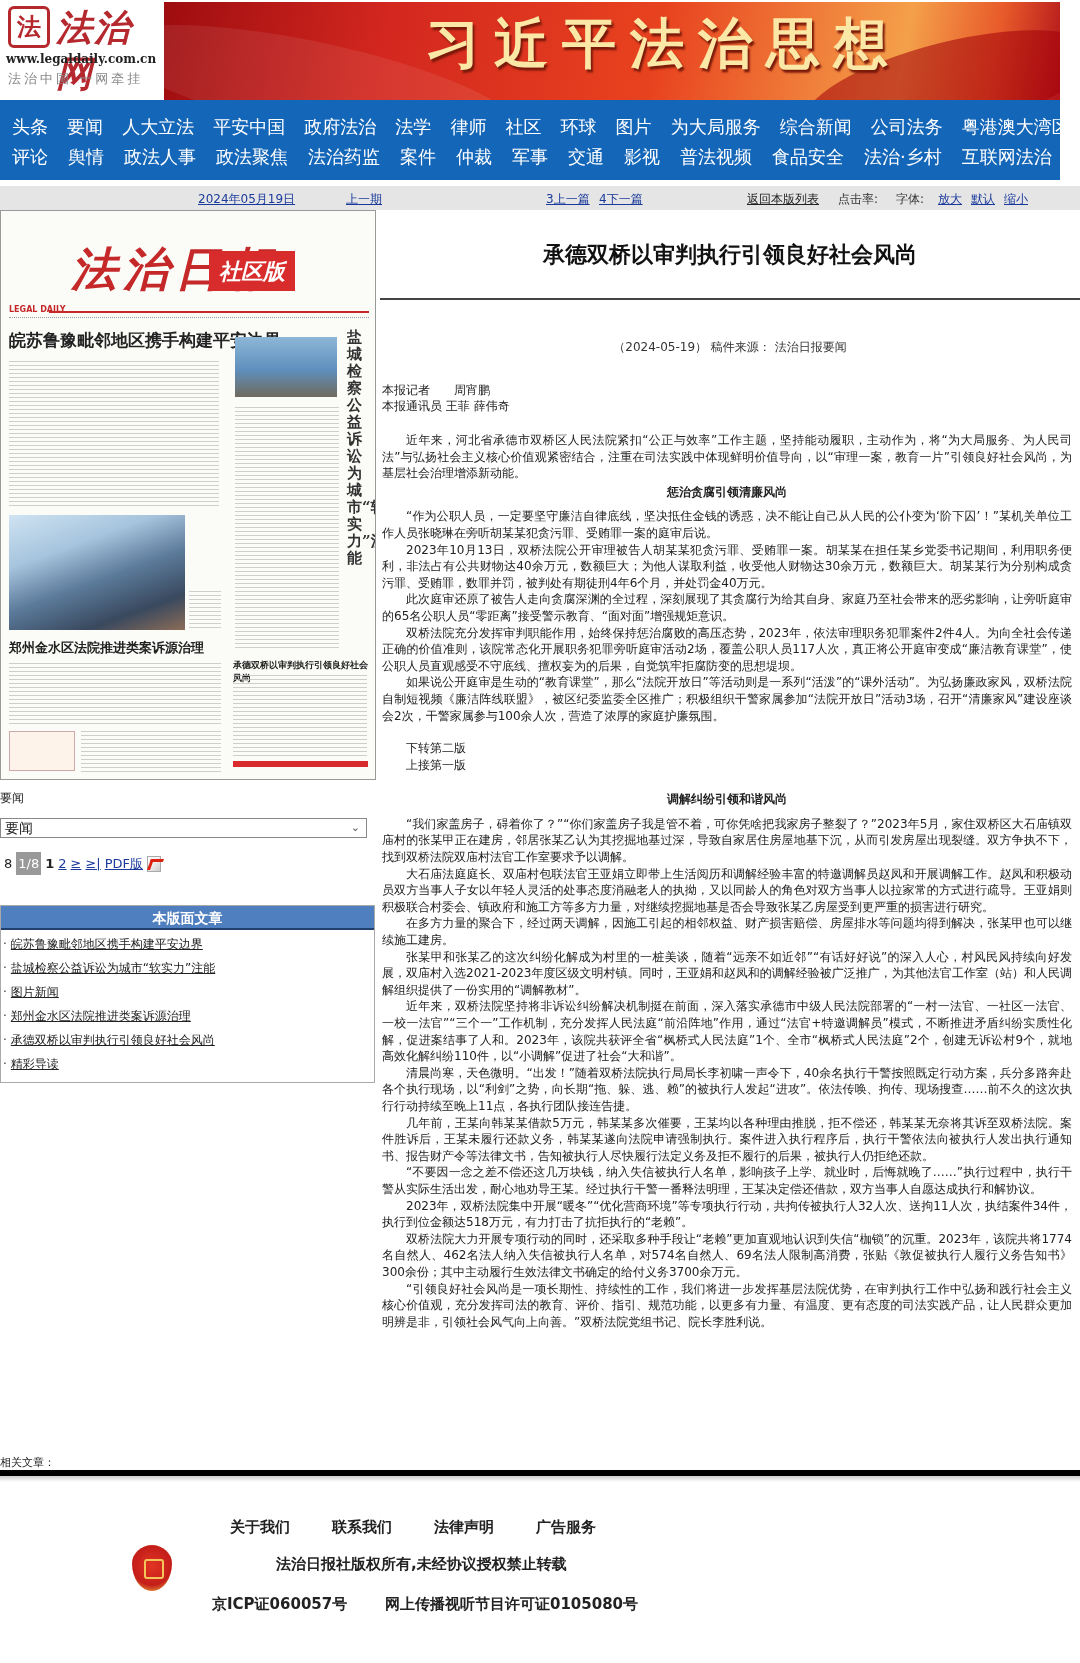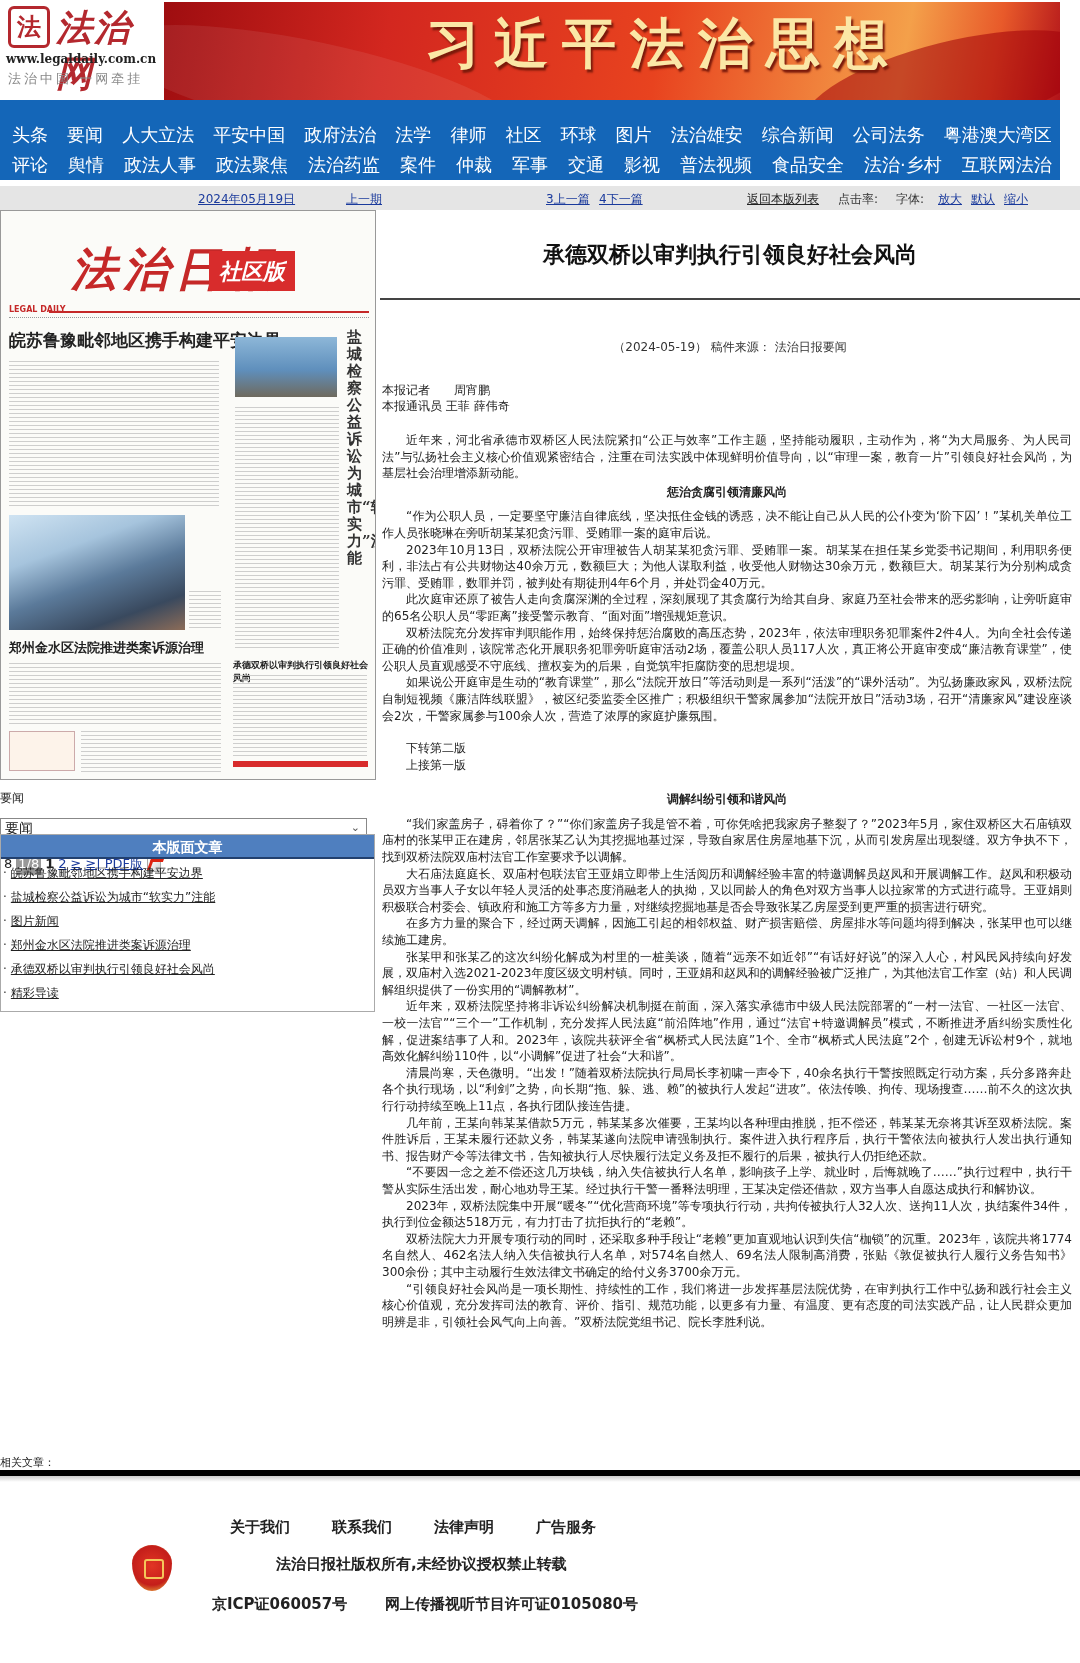--- a/index.html
+++ b/index.html
@@ -8,21 +8,21 @@
 .header{position:absolute;left:0;top:0;width:1080px;height:96px;background:#fff}
 .logo{position:absolute;left:6px;top:4px;width:150px;height:84px}
 .logo .seal{position:absolute;left:2px;top:2px;width:42px;height:42px;border:3px solid #b4282e;border-radius:6px;color:#b4282e;font-weight:bold;font-size:24px;line-height:36px;text-align:center;font-family:"DejaVu Serif",serif}
 .logo .cn{position:absolute;left:50px;top:0;font-family:"DejaVu Serif",serif;font-size:36px;color:#b4282e;font-style:italic;font-weight:bold;letter-spacing:2px;line-height:46px}
 .logo .url{position:absolute;left:0;top:48px;font-family:"DejaVu Serif",serif;font-size:12px;font-weight:bold;color:#222}
 .logo .slogan{position:absolute;left:2px;top:66px;font-size:13px;color:#888;letter-spacing:3px}
 .banner{position:absolute;left:164px;top:2px;width:896px;height:106px;background:linear-gradient(100deg,#9e0d10 0%,#d3271f 25%,#e8431f 55%,#f4a04a 82%,#e85a2a 92%,#b0121a 100%);overflow:hidden}
 .banner .swoosh{position:absolute;left:-60px;top:40px;width:420px;height:90px;border-radius:50%;background:rgba(255,255,255,.08);transform:rotate(12deg)}
 .banner .swoosh2{position:absolute;right:-40px;top:40px;width:300px;height:90px;border-radius:50%;background:rgba(160,0,10,.55);transform:rotate(-14deg)}
 .banner .title{position:absolute;left:262px;top:6px;font-family:"DejaVu Serif",serif;font-weight:bold;font-size:54px;color:#fbe7a6;letter-spacing:14px;text-shadow:2px 3px 2px #7a1a0b}
-.nav{position:absolute;left:0;top:100px;width:1060px;height:80px;background:#1466b8;padding:20px 0 0 12px}
+.nav{position:absolute;left:0;top:100px;width:1060px;height:80px;background:#1466b8;padding:12px 0 0 12px}
 .nav-row{display:flex;height:30px;align-items:center}
 .nav-item{color:#fff;font-size:18px;text-decoration:none;white-space:nowrap;display:inline-block}
 .toolbar{position:absolute;left:0;top:186px;width:1080px;height:24px;background:#e5e5e5;font-size:12px}
 .toolbar .t{position:absolute;top:5px;white-space:nowrap}
 .toolbar .plain{color:#333}
 .paper{position:absolute;left:0;top:210px;width:376px;height:570px;border:1px solid #999;background:#fbfbf8;overflow:hidden}
 .paper .mast{position:absolute;left:70px;top:28px;font-family:"DejaVu Serif",serif;font-size:46px;color:#c52828;font-weight:bold;font-style:italic;letter-spacing:6px}
 .paper .edition{position:absolute;left:208px;top:40px;width:86px;height:40px;background:#d82c2c;color:#fff;font-family:"DejaVu Serif",serif;font-weight:bold;font-size:22px;line-height:40px;text-align:center;font-style:italic}
 .paper .legal{position:absolute;left:8px;top:94px;font-size:8px;color:#c52828;font-weight:bold}
 .paper .redline{position:absolute;left:48px;top:100px;width:320px;height:2px;background:#c52828}
@@ -36,21 +36,21 @@
 .paper .redbar{position:absolute;left:232px;top:550px;width:135px;height:6px;background:#d82c2c}
 .paper .promo{position:absolute;left:8px;top:520px;width:66px;height:40px;border:1px solid #caa;background:#fdf3ea}
 .txt{position:absolute;background:repeating-linear-gradient(180deg,#bbb 0 1px,transparent 1px 4px);opacity:.7}
 .sel-label{position:absolute;left:0;top:790px;font-size:12px}
 .sel{position:absolute;left:0;top:818px;width:367px;height:20px;border:1px solid #888;background:#fff;font-size:14px;padding-left:4px;line-height:18px}
 .sel .chev{position:absolute;right:6px;top:0;font-size:11px;color:#555}
 .pager{position:absolute;left:4px;top:852px;font-size:13px;display:flex;align-items:center;gap:4px;white-space:nowrap}
 .pager .cur{background:#999;color:#fff;padding:4px 2px}
 .pager .pdf-icon{display:inline-block;width:14px;height:16px;background:linear-gradient(135deg,#fff 0%,#eee 50%,#ccc 100%);border:1px solid #aaa;position:relative}
 .pager .pdf-icon::after{content:"";position:absolute;left:1px;top:2px;width:10px;height:8px;border-left:3px solid #d21;border-top:3px solid #d21;transform:skew(-20deg)}
-.artlist{position:absolute;left:0;top:834px;width:375px;border:1px solid #aaa}
+.artlist{position:absolute;left:0;top:905px;width:375px;border:1px solid #aaa}
 .artlist .head{height:24px;background:#4f7fbf;border-bottom:2px solid #22406e;color:#fff;font-weight:bold;font-size:14px;text-align:center;line-height:24px}
 .artlist ul{list-style:none;padding:2px 0 6px 0}
 .artlist li{font-size:12px;height:24px;line-height:24px;padding-left:2px;white-space:nowrap}
 .artlist li::before{content:"·";margin-right:4px;color:#333}
 .artlist li a{color:#222}
 .article{position:absolute;left:380px;top:210px;width:700px}
 .art-title{position:absolute;left:0;top:30px;width:700px;text-align:center;font-size:22px;font-weight:bold;color:#111}
 .art-rule{position:absolute;left:0;top:88px;width:700px;height:2px;background:#444}
 .art-meta{position:absolute;left:0;top:129px;width:700px;text-align:center;font-size:12px;color:#333}
 .byline{position:absolute;left:2px;top:172px;font-size:12px;line-height:16px;white-space:pre}
@@ -91,21 +91,21 @@
       <a class="nav-item" style="margin-right: 19.0769px;">头条</a>
       <a class="nav-item" style="margin-right: 19.0769px;">要闻</a>
       <a class="nav-item" style="margin-right: 19.0769px;">人大立法</a>
       <a class="nav-item" style="margin-right: 19.0769px;">平安中国</a>
       <a class="nav-item" style="margin-right: 19.0769px;">政府法治</a>
       <a class="nav-item" style="margin-right: 19.0769px;">法学</a>
       <a class="nav-item" style="margin-right: 19.0769px;">律师</a>
       <a class="nav-item" style="margin-right: 19.0769px;">社区</a>
       <a class="nav-item" style="margin-right: 19.0769px;">环球</a>
       <a class="nav-item" style="margin-right: 19.0769px;">图片</a>
-      <a class="nav-item" style="margin-right: 19.0769px;">法治雄安</a>
+      <a class="nav-item" style="margin-right: 19.0769px;">为大局服务</a>
       <a class="nav-item" style="margin-right: 19.0769px;">综合新闻</a>
       <a class="nav-item" style="margin-right: 19.0769px;">公司法务</a>
       <a class="nav-item" style="margin-right: 0px;">粤港澳大湾区</a>
     </div>
   <div class="nav-row" id="nav-row2">
       <a class="nav-item" style="margin-right: 20px;">评论</a>
       <a class="nav-item" style="margin-right: 20px;">舆情</a>
       <a class="nav-item" style="margin-right: 20px;">政法人事</a>
       <a class="nav-item" style="margin-right: 20px;">政法聚焦</a>
       <a class="nav-item" style="margin-right: 20px;">法治药监</a>

